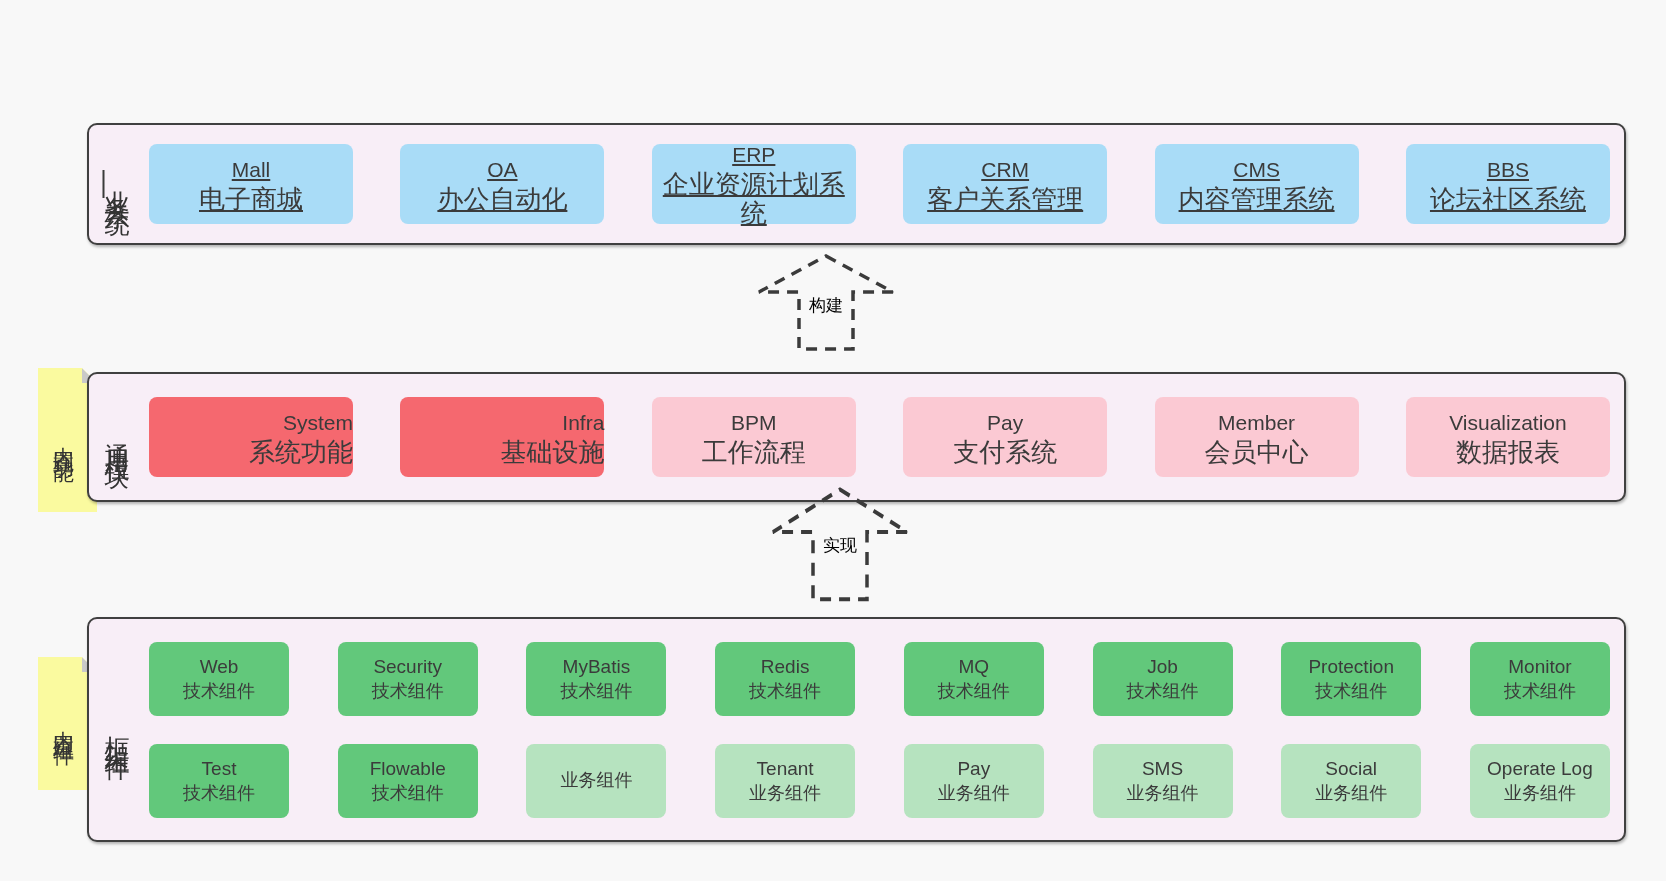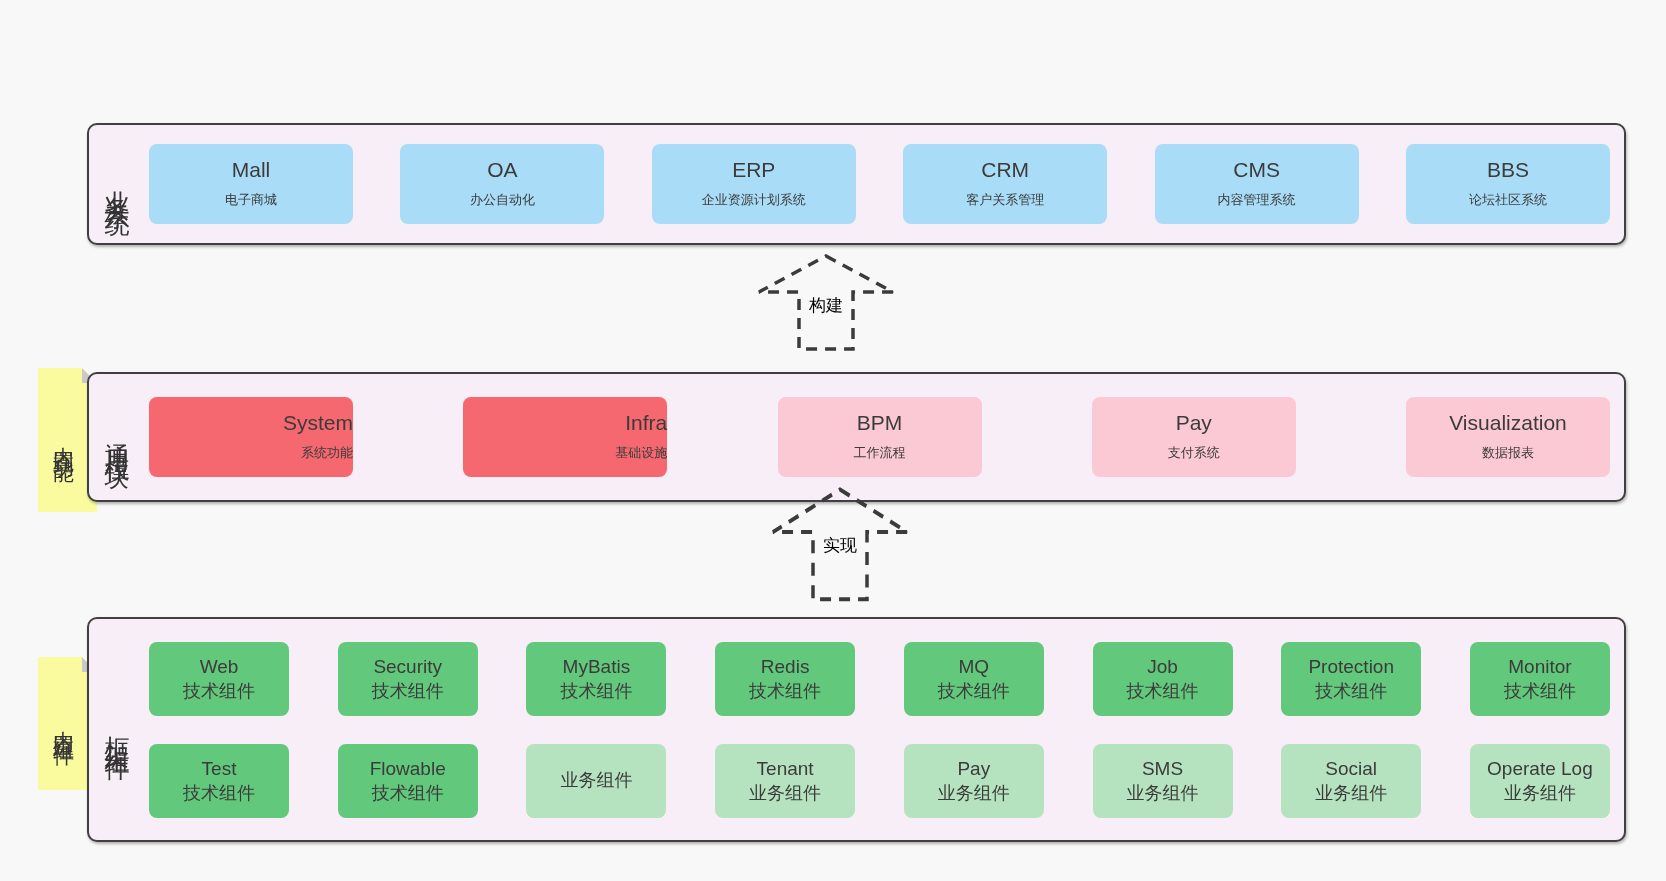--- a/index.html
+++ b/index.html
@@ -17,21 +17,21 @@
     position:absolute;
     left:87px;
     width:1539px;
     background: var(--container-fill, #f8eef7);
     border:2px solid var(--container-border, #404040);
     border-radius:10px;
     box-shadow:1px 2px 3px rgba(0,0,0,.28);
     display:flex;
     z-index:1;
   }
-  #section-business   { top:123px; height:122px; }
+  #section-business   { top:123px; height:122px;text-decoration:underline; }
   #section-modules    { top:372px; height:130px; }
   #section-components { top:617px; height:225px;justify-content:flex-end; }
 
   .section-label {
     flex:0 0 58px;
     display:flex; align-items:center; justify-content:center;
   }
   .section-label span {
     writing-mode:vertical-rl;
     text-orientation:upright;
@@ -61,21 +61,21 @@
 
   
   .box {
     width:204px; height:80px;
     border-radius:8px;
     display:flex; flex-direction:column;
     align-items:center; justify-content:center;
     text-align:center;
   }
   .box .en { font-size:21px; line-height:30px; }
-  .box .zh { font-size:13px; line-height:29px; }
+  .box .zh { font-size:26px; line-height:29px; }
 
   .box-sm {
     width:140px; height:74px;
     border-radius:8px;
     display:flex; flex-direction:column;
     align-items:center; justify-content:center;
     text-align:center;
     padding:0 4px;
   }
   .box-sm .en { font-size:19px; line-height:25px; }
@@ -197,20 +197,24 @@
     </div>
     <div class="box pink">
       <div class="en">BPM</div>
       <div class="zh">工作流程</div>
     </div>
     <div class="box pink">
       <div class="en">Pay</div>
       <div class="zh">支付系统</div>
     </div>
     <div class="box pink">
+      <div class="en">Member</div>
+      <div class="zh">会员中心</div>
+    </div>
+    <div class="box pink">
       <div class="en">Visualization</div>
       <div class="zh">数据报表</div>
     </div>
   </div>
 </div>
 
 <div class="arrow" id="arrow-implement">
   <svg viewBox="0 0 140 100" preserveAspectRatio="none">
     <polygon points="70,3 137,39 97,39 97,96 43,96 43,39 3,39" fill="none" stroke="#3b3b3b" stroke-width="3.5" stroke-dasharray="11 8"></polygon>
   </svg>

